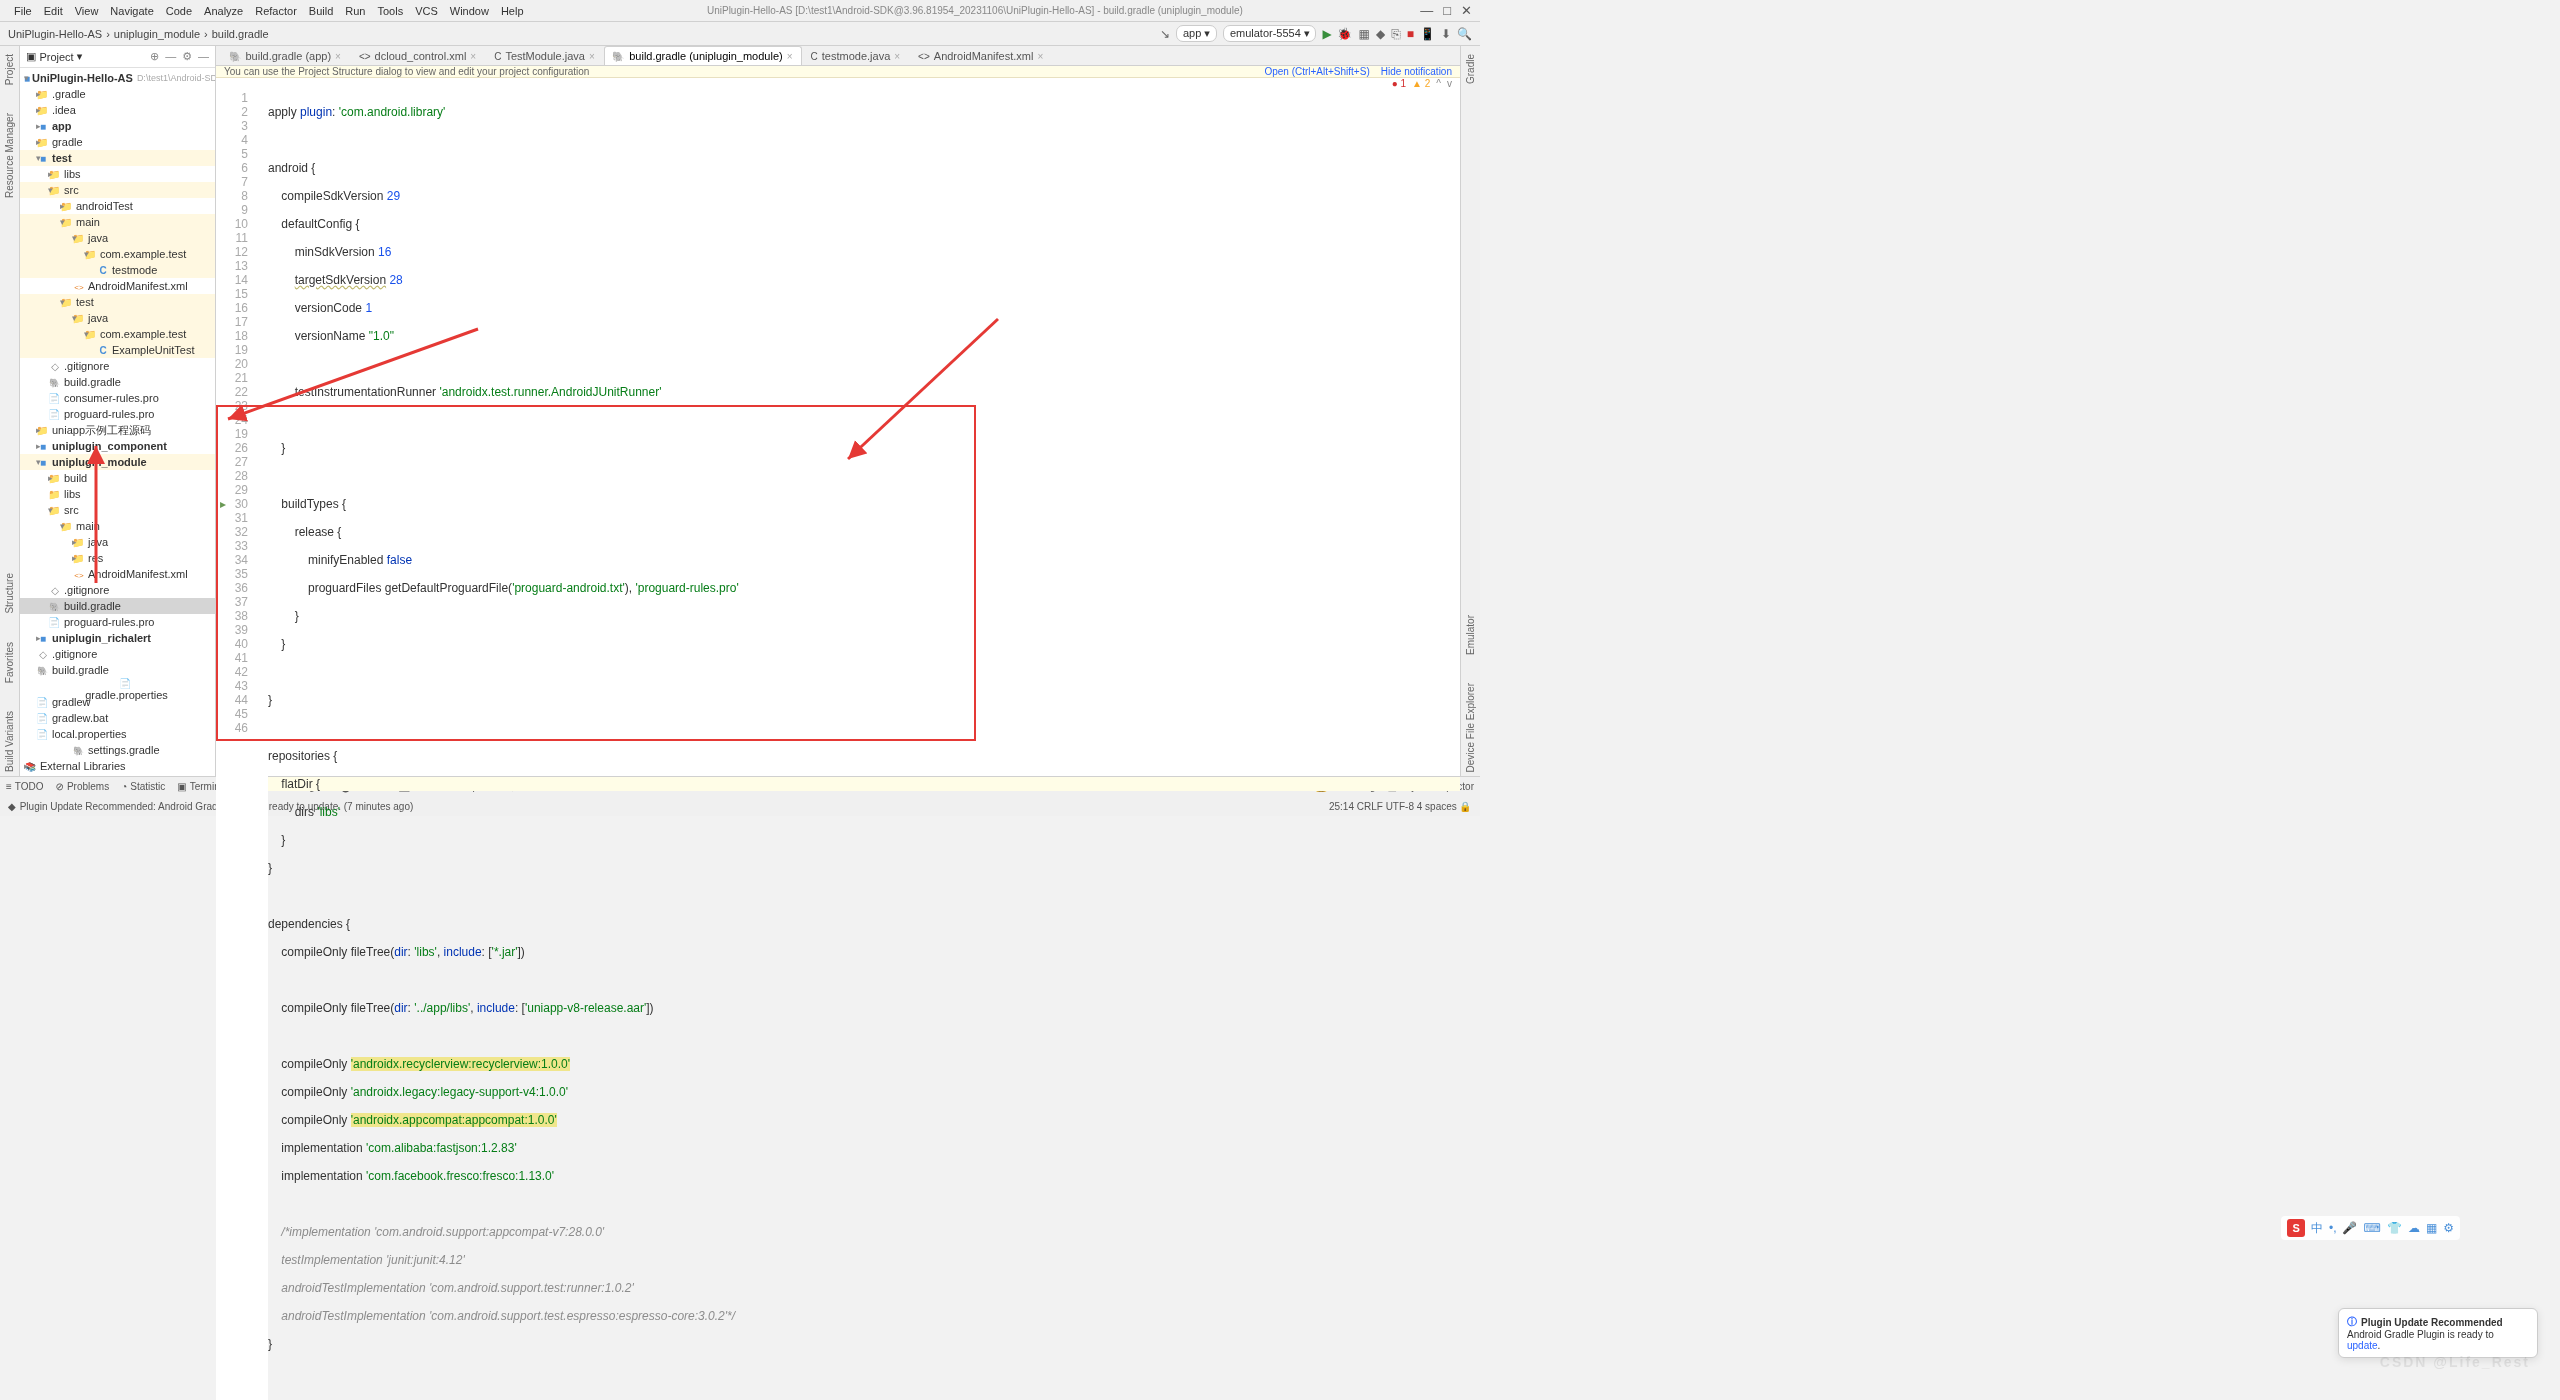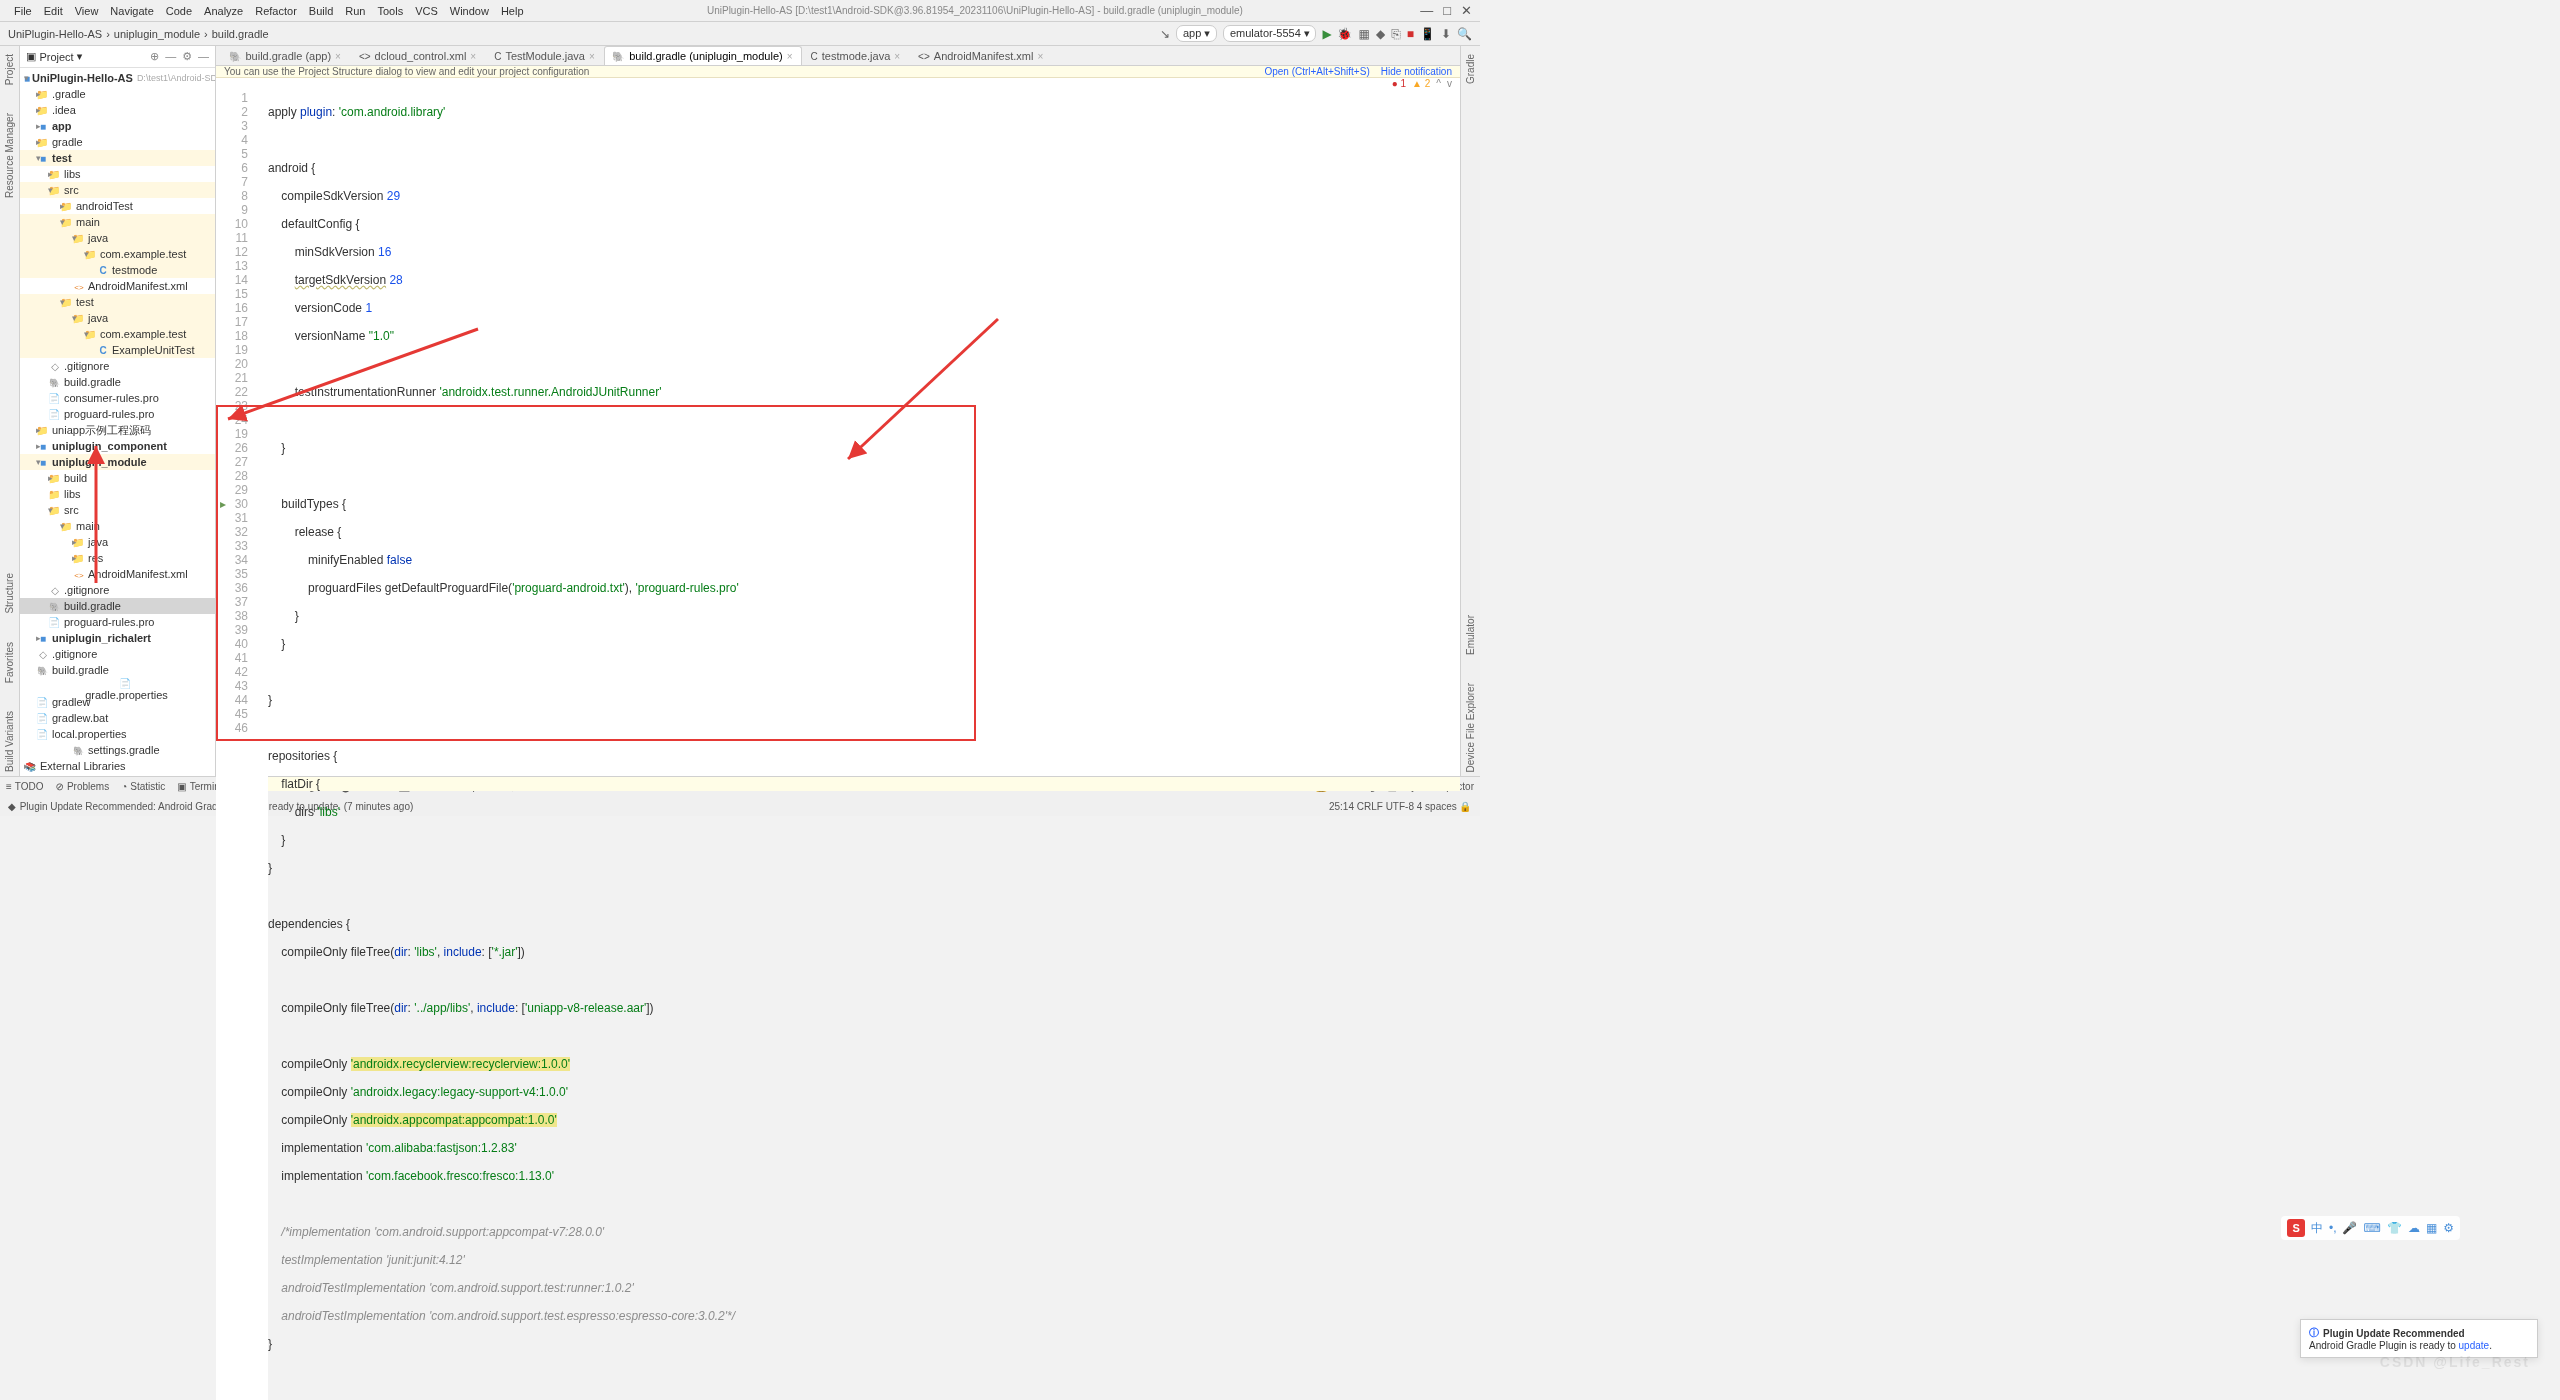--- a/index.html
+++ b/index.html
@@ -89,21 +89,21 @@
 .redbox { position: absolute; border: 2px solid #e53935; pointer-events: none; }
 .arrow { position: absolute; pointer-events: none; }
 
 
 .bottombar { height: 20px; background: #f0f0f0; border-top: 1px solid #d0d0d0; display: flex; align-items: center; padding: 0 6px; font-size: 10px; gap: 12px; }
 .bottombar .item { display: flex; align-items: center; gap: 3px; cursor: pointer; color: #555; }
 .bottombar .spacer { flex: 1; }
 .statusbar { height: 20px; background: #f0f0f0; display: flex; align-items: center; padding: 0 8px; font-size: 10px; color: #555; }
 
 
-.notif { position: absolute; right: 22px; bottom: 42px; width: 238px; background: #fff; border: 1px solid #ccc; border-radius: 0; padding: 6px 8px; font-size: 10px; box-shadow: 0 2px 8px rgba(0,0,0,.1); }
+.notif { position: absolute; right: 22px; bottom: 42px; width: 200px; background: #fff; border: 1px solid #ccc; border-radius: 6px; padding: 6px 8px; font-size: 10px; box-shadow: 0 2px 8px rgba(0,0,0,.1); }
 .notif .t { font-weight: bold; display: flex; align-items: center; gap: 4px; }
 .notif .t::before { content: "ⓘ"; color: #2962ff; }
 .notif a { color: #2962ff; }
 
 
 .float-tb { position: absolute; right: 100px; bottom: 160px; display: flex; gap: 6px; background: rgba(255,255,255,.9); padding: 3px 6px; border-radius: 4px; align-items: center; }
 .float-tb .s { width: 18px; height: 18px; background: #e53935; color: #fff; border-radius: 3px; display: flex; align-items: center; justify-content: center; font-weight: bold; font-size: 11px; }
 .float-tb span { color: #4a90d9; font-size: 12px; cursor: pointer; }
 
 

